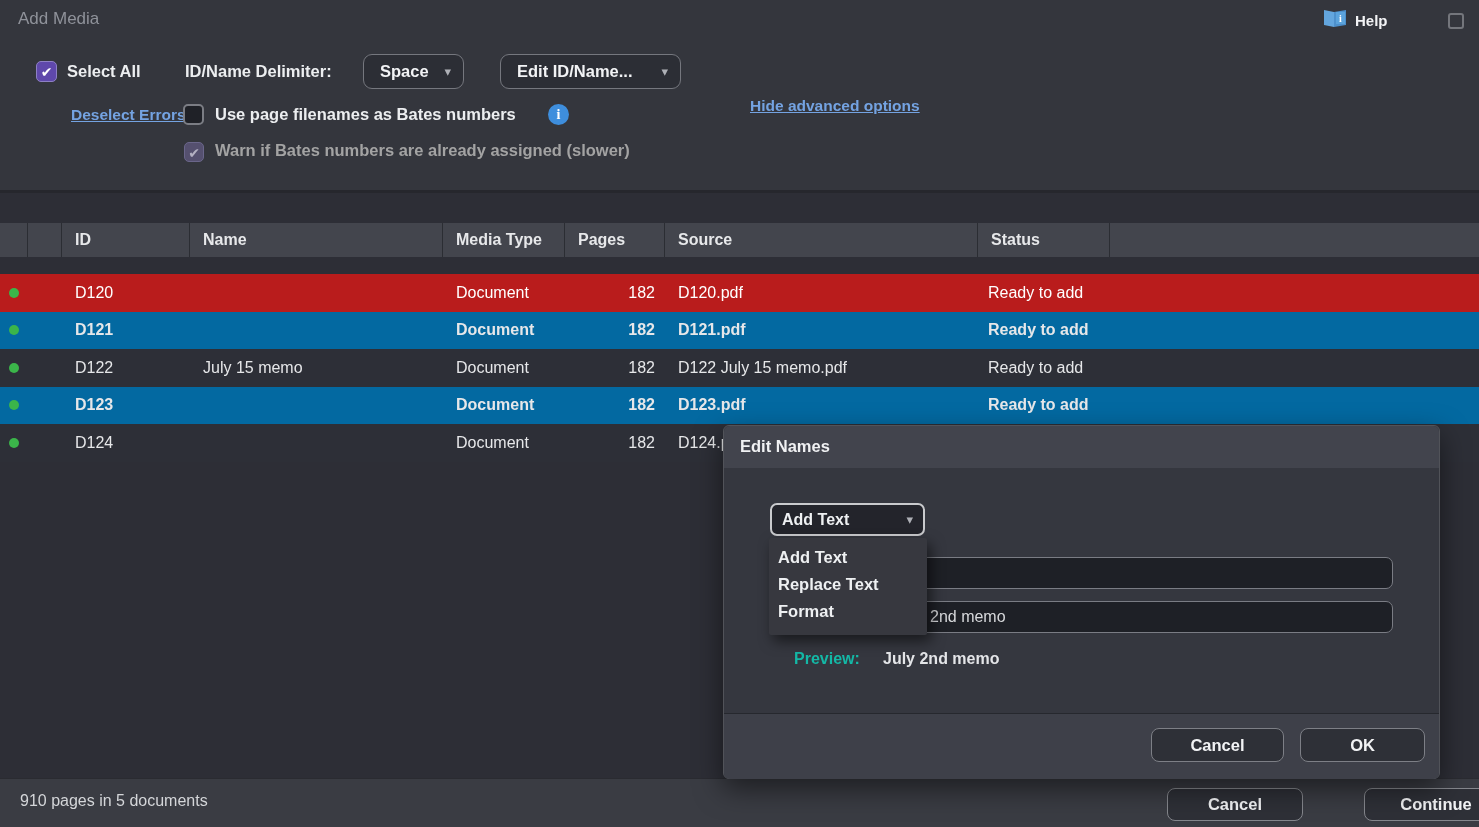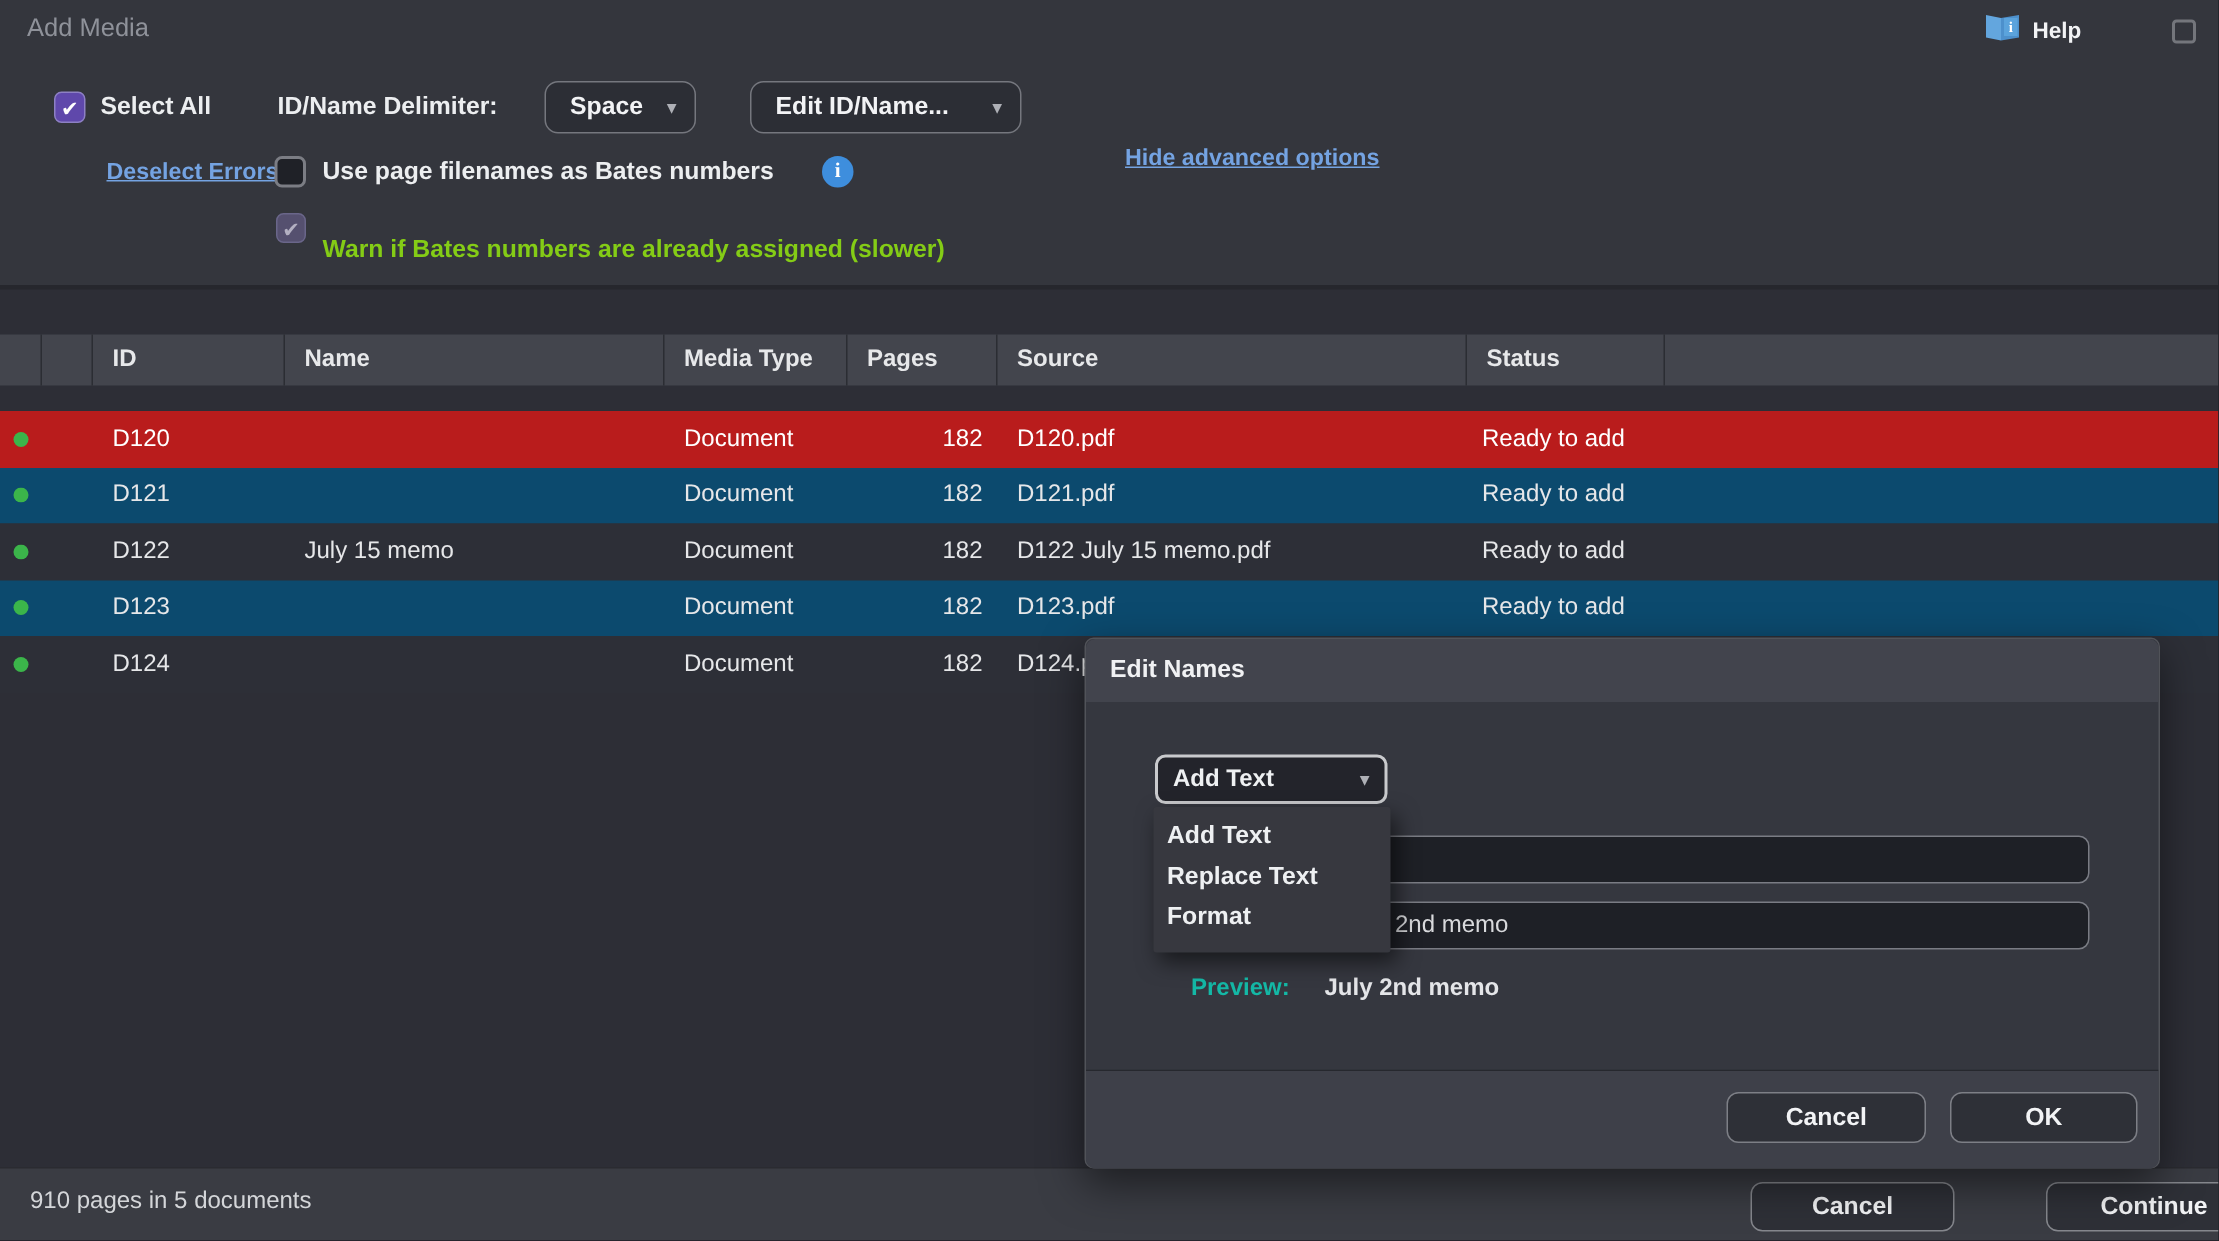--- a/index.html
+++ b/index.html
@@ -43,21 +43,21 @@
   .th.c-id { width:128px; }
   .th.c-name { width:253px; }
   .th.c-media { width:122px; }
   .th.c-pages { width:100px; }
   .th.c-source { width:313px; }
   .th.c-status { width:132px; }
   .th.c-fill { flex:1; border-right:none; }
 
   .rows { position:absolute; left:0; top:227px; width:1479px; }
   .trow { display:flex; height:37.5px; align-items:center; cursor:pointer; position:relative; }
-  .trow.dark { background:#0c4a6e; }
+  .trow.dark { background:#0369a1;font-weight:bold; }
   .trow.light { background:#2d2f37; }
   .trow.selected { background:#b91c1c;margin-top:47px; }
   .cell { font-size:16px; color:#e6e7e9; padding-left:13px; white-space:nowrap; overflow:hidden; }
   .trow.selected .cell { color:#ffffff; }
   .cell.c-dotc { width:28px; padding-left:0; display:flex; justify-content:center; }
   .cell.c-cbc { width:34px; padding-left:0; position:relative; }
   .cell.c-id { width:128px; }
   .cell.c-name { width:253px; }
   .cell.c-media { width:122px; }
   .cell.c-pages { width:100px; padding-left:0; padding-right:10px; text-align:right; }
@@ -136,21 +136,21 @@
     </div>
 
     <span class="tb-link" style="left:750px; top:61px;margin-top:36px;">Hide advanced options</span>
 
     <span class="tb-link" style="left:31px; top:106px;margin-left:40px;">Deselect Errors</span>
     <span class="cb cb-empty" style="left:183px; top:104px;"></span>
     <span class="tb-label" style="left:215px; top:105px;">Use page filenames as Bates numbers</span>
     <span class="info-icon">i</span>
 
     <span class="cb cb-disabled" style="left:184px; top:142px; width:20px; height:20px; line-height:20px;"><span>✔</span></span>
-    <span class="tb-label" style="left:215px; top:157px; color:#84cc16;">Warn if Bates numbers are already assigned (slower)</span>
+    <span class="tb-label" style="left:215px; top:141px; color:#a3a3a3;">Warn if Bates numbers are already assigned (slower)</span>
   </div>
   <div class="toolbar-divider"></div>
 
   <div class="thead">
     <div class="th c-dot"></div>
     <div class="th c-cb"></div>
     <div class="th c-id">ID</div>
     <div class="th c-name">Name</div>
     <div class="th c-media">Media Type</div>
     <div class="th c-pages">Pages</div>

